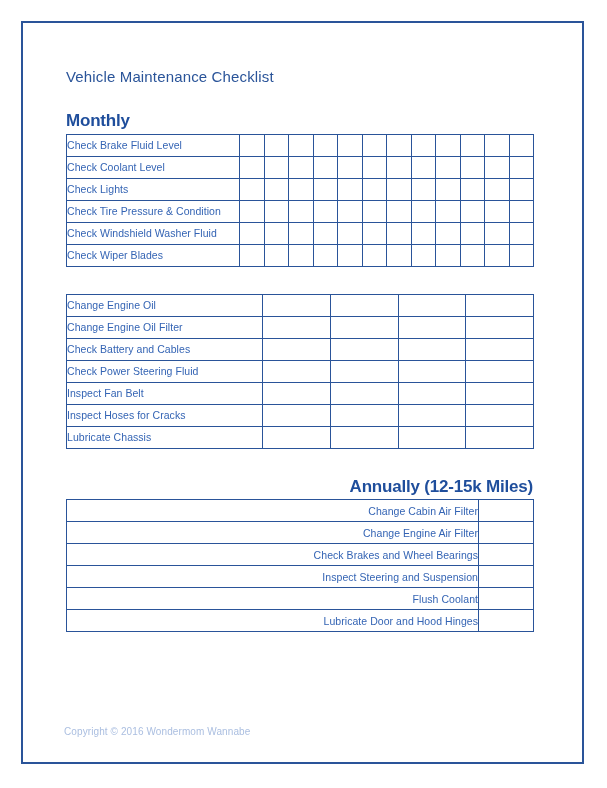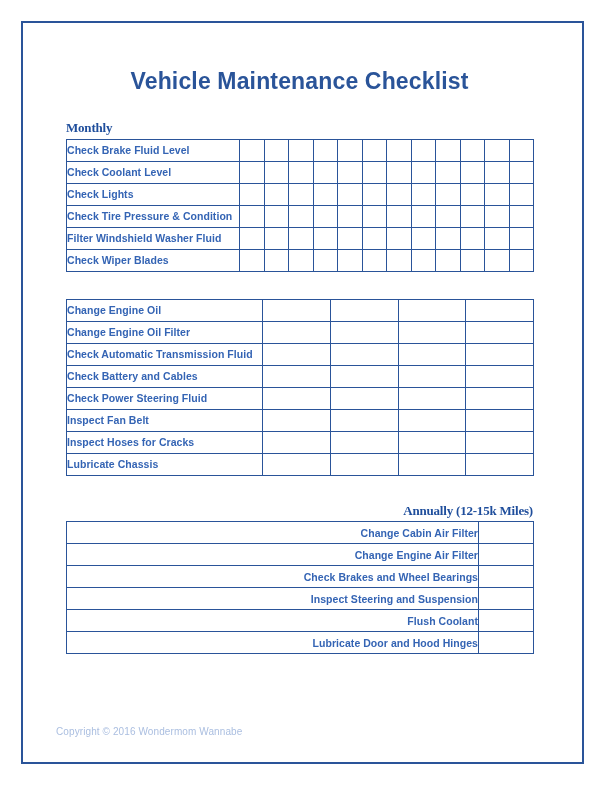--- a/index.html
+++ b/index.html
@@ -29,54 +29,52 @@
 
   
   #content {
     position: absolute;
     left: 66px;
     top: 21px;
     width: 467px;
   }
 
   .doc-title {
-    text-align: center;
+    text-align: left;
     color: #2a5499;
-    font-size: 23px;
-    font-weight: 700;
+    font-size: 15px;
+    font-weight: 400;
     letter-spacing: 0.15px;
     margin: 0;
     padding-top: 47px;
     padding-bottom: 0;
     line-height: 1.2;
   }
 
   .section {
     margin-top: 0;
   }
   .section.monthly   { padding-top: 25px; }
   .section.quarterly { padding-top: 27px; }
   .section.annual    { padding-top: 28px; text-align: right; }
 
   .section-header {
     color: #1f4e9c;
-    font-size: 13px;
+    font-size: 17px;
     font-weight: bold;
     letter-spacing: -0.2px;
     margin: 0 0 3px 0;
     line-height: 1.15;
-    font-family: Liberation Serif, serif;
   }
 
   table.check-table {
     border-collapse: collapse;
     table-layout: fixed;
     width: 467px;
     border: 1px solid #2a5499;
-    font-weight: bold;
   }
   table.check-table td {
     border: 1px solid #2a5499;
     height: 22px;
     padding: 0;
     box-sizing: border-box;
   }
   td.task-cell {
     color: #3464b4;
     font-size: 10.5px;
@@ -95,21 +93,21 @@
   .monthly  td.box-cell  { width: 24.5px; }
 
   .quarterly td.task-cell { width: 196px; }
   .quarterly td.box-cell  { width: 67.75px; }
 
   .annual   td.task-cell { width: 412px; }
   .annual   td.box-cell  { width: 55px; }
 
   .footer-note {
     position: absolute;
-    left: 56px;
+    left: 64px;
     top: 726px;
     color: #aabee0;
     font-size: 10px;
     letter-spacing: 0.1px;
     white-space: nowrap;
   }
 </style>
 </head>
 <body>
 
@@ -177,21 +175,21 @@
             <td class="box-cell"></td>
             <td class="box-cell"></td>
             <td class="box-cell"></td>
             <td class="box-cell"></td>
             <td class="box-cell"></td>
             <td class="box-cell"></td>
             <td class="box-cell"></td>
             <td class="box-cell"></td>
           </tr>
           <tr>
-            <td class="task-cell">Filter Windshield Washer Fluid</td>
+            <td class="task-cell">Check Windshield Washer Fluid</td>
             <td class="box-cell"></td>
             <td class="box-cell"></td>
             <td class="box-cell"></td>
             <td class="box-cell"></td>
             <td class="box-cell"></td>
             <td class="box-cell"></td>
             <td class="box-cell"></td>
             <td class="box-cell"></td>
             <td class="box-cell"></td>
             <td class="box-cell"></td>
@@ -222,27 +220,20 @@
       <tbody>
           <tr>
             <td class="task-cell">Change Engine Oil</td>
             <td class="box-cell"></td>
             <td class="box-cell"></td>
             <td class="box-cell"></td>
             <td class="box-cell"></td>
           </tr>
           <tr>
             <td class="task-cell">Change Engine Oil Filter</td>
-            <td class="box-cell"></td>
-            <td class="box-cell"></td>
-            <td class="box-cell"></td>
-            <td class="box-cell"></td>
-          </tr>
-          <tr>
-            <td class="task-cell">Check Automatic Transmission Fluid</td>
             <td class="box-cell"></td>
             <td class="box-cell"></td>
             <td class="box-cell"></td>
             <td class="box-cell"></td>
           </tr>
           <tr>
             <td class="task-cell">Check Battery and Cables</td>
             <td class="box-cell"></td>
             <td class="box-cell"></td>
             <td class="box-cell"></td>

